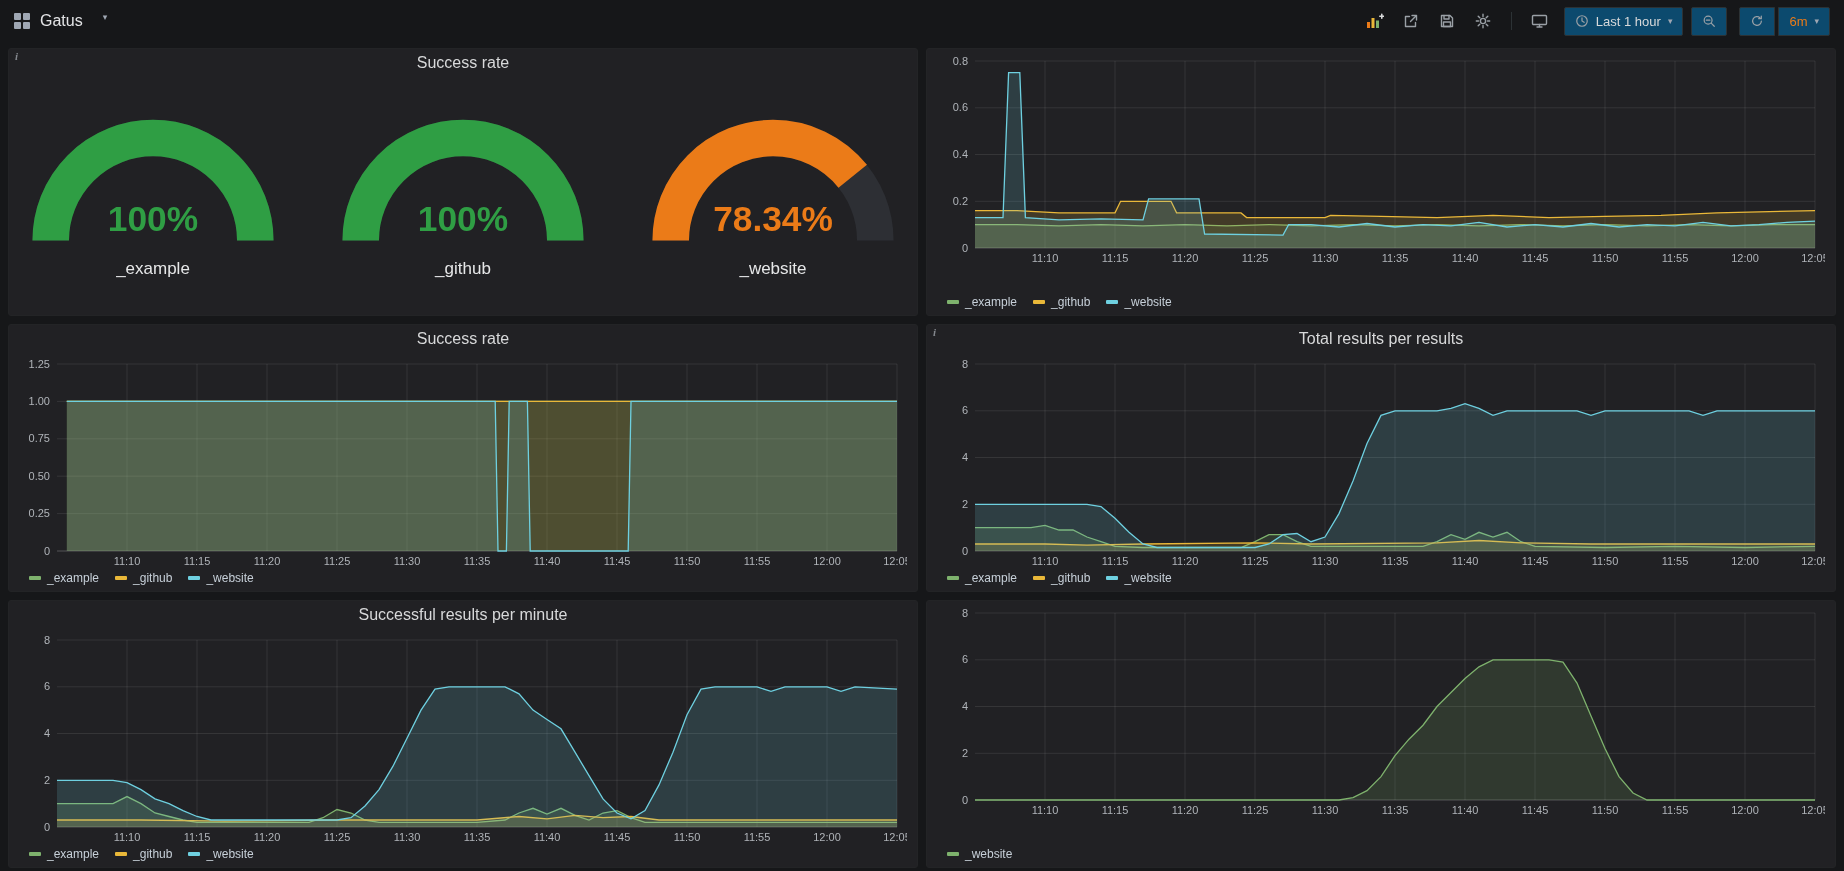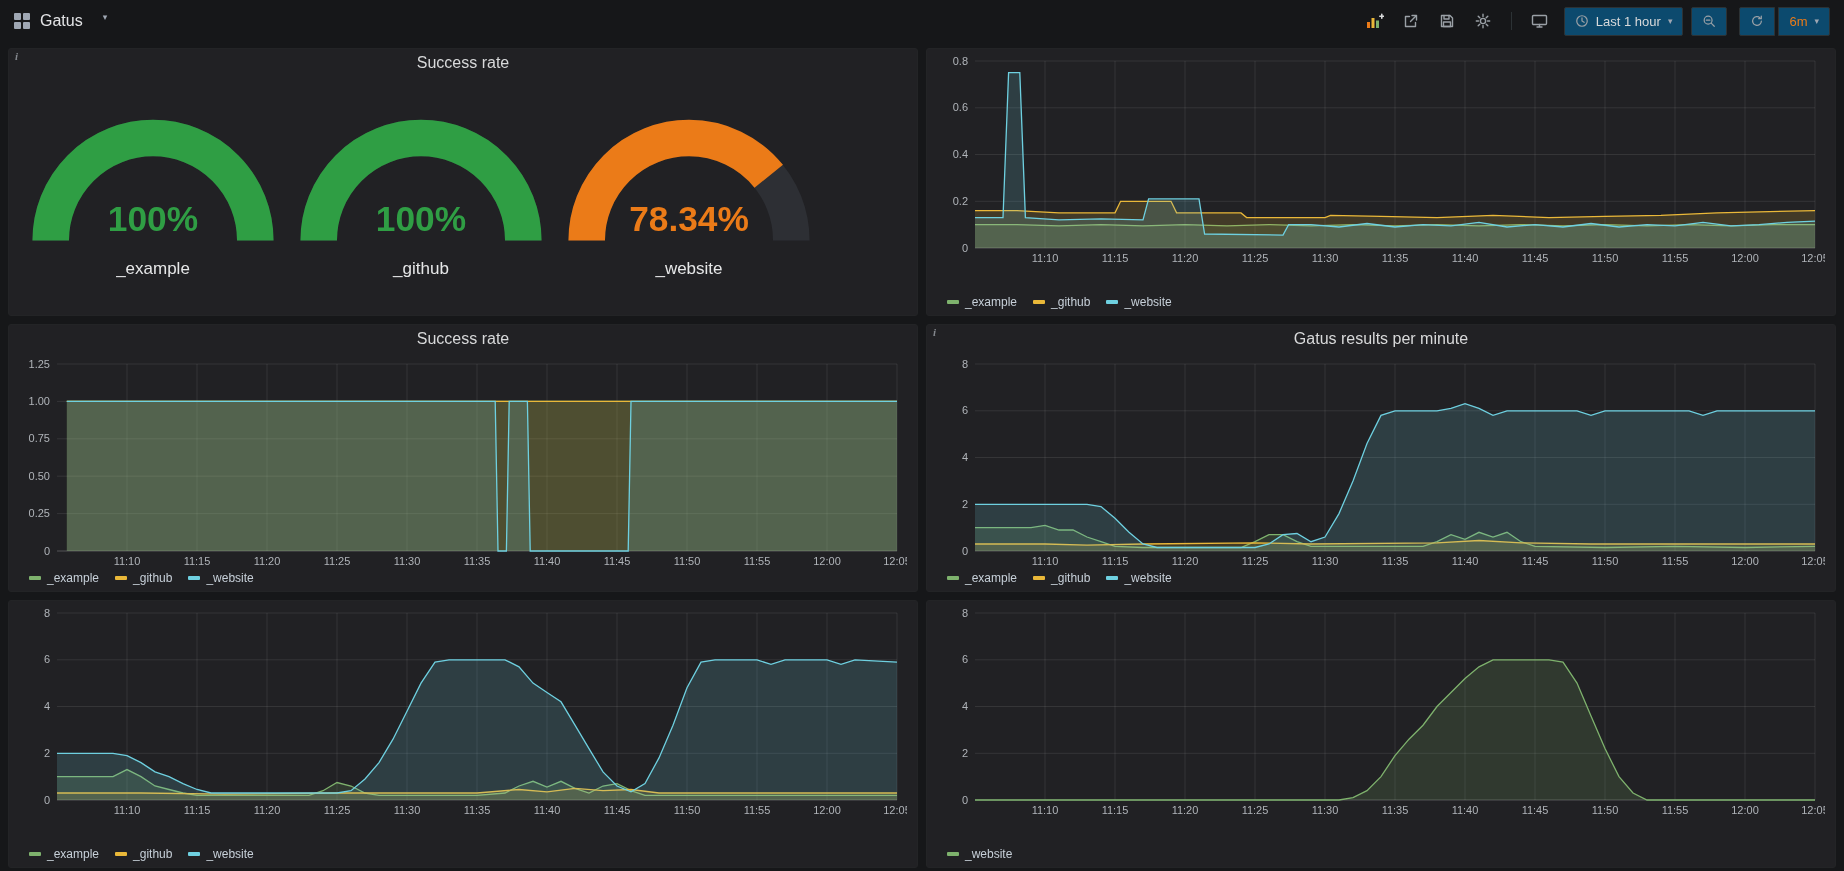--- a/index.html
+++ b/index.html
@@ -28,21 +28,21 @@
   .panel-header{height:27px;flex:none;display:flex;align-items:center;justify-content:center;cursor:pointer}
   .panel-title{font-size:16px;font-weight:500;color:#d8d9da}
   .info-corner{position:absolute;top:1px;left:6px;font-size:11px;font-weight:bold;font-style:italic;color:#83878d;cursor:pointer;font-family:"Liberation Serif",serif}
   .panel-body{flex:1;display:flex;flex-direction:column;min-height:0;padding:2px 10px 4px}
   .chart{flex:1;min-height:0;cursor:crosshair}
   .legend{height:18px;flex:none;display:flex;align-items:center;gap:16px;padding-left:10px;font-size:12px;color:#c7d0d9}
   .legend-item{display:flex;align-items:center;gap:6px;cursor:pointer}
   .legend-item i{width:12px;height:4px;border-radius:1px;display:inline-block}
 
   
-  .gauge-row{flex:1;display:flex;align-items:center;justify-content:flex-start;padding:0 10px 8px}
+  .gauge-row{flex:1;display:flex;align-items:center;justify-content:space-between;padding:0 10px 8px}
   .gauge{display:flex;flex-direction:column;align-items:center;gap:4px}
   .gauge svg{width:268px;height:151px}
   .gauge-value{font-size:29px;font-weight:bold;font-family:"Liberation Sans",sans-serif}
   .gauge-label{font-size:17px;color:#e6e7e8}
 
   
   svg .gl{stroke:rgba(255,255,255,0.09);stroke-width:1}
   svg .tk{fill:#b0b4b9;font-size:11px;font-family:"Liberation Sans",sans-serif}
 </style>
 </head>
@@ -285,21 +285,21 @@
             <i style="background:#6ed0e0"></i>
             <span>_website</span>
           </span>
         </div>
     </div>
   </div>
 
   <div class="panel">
     <div class="info-corner">i</div>
     <div class="panel-header">
-      <span class="panel-title">Gatus results per minute</span>
+      <span class="panel-title">Total results per results</span>
     </div>
     <div class="panel-body">
       <div class="chart"><svg width="888" height="215">
             <line class="gl" x1="38" x2="878" y1="197.0" y2="197.0"></line>
             <text class="tk" text-anchor="end" x="31" y="200.5">0</text>
             <line class="gl" x1="38" x2="878" y1="150.3" y2="150.3"></line>
             <text class="tk" text-anchor="end" x="31" y="153.8">2</text>
             <line class="gl" x1="38" x2="878" y1="103.5" y2="103.5"></line>
             <text class="tk" text-anchor="end" x="31" y="107.0">4</text>
             <line class="gl" x1="38" x2="878" y1="56.8" y2="56.8"></line>
@@ -349,20 +349,23 @@
           </span>
           <span class="legend-item">
             <i style="background:#6ed0e0"></i>
             <span>_website</span>
           </span>
         </div>
     </div>
   </div>
 
   <div class="panel">
+    <div class="panel-header">
+      <span class="panel-title">Successful results per minute</span>
+    </div>
     <div class="panel-body">
       <div class="chart"><svg width="888" height="215">
             <line class="gl" x1="38" x2="878" y1="197.0" y2="197.0"></line>
             <text class="tk" text-anchor="end" x="31" y="200.5">0</text>
             <line class="gl" x1="38" x2="878" y1="150.3" y2="150.3"></line>
             <text class="tk" text-anchor="end" x="31" y="153.8">2</text>
             <line class="gl" x1="38" x2="878" y1="103.5" y2="103.5"></line>
             <text class="tk" text-anchor="end" x="31" y="107.0">4</text>
             <line class="gl" x1="38" x2="878" y1="56.8" y2="56.8"></line>
             <text class="tk" text-anchor="end" x="31" y="60.3">6</text>

